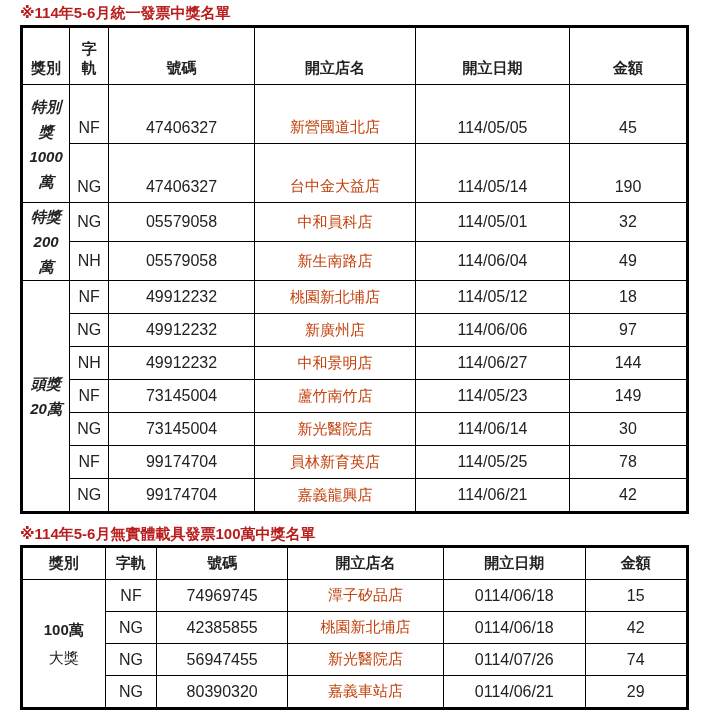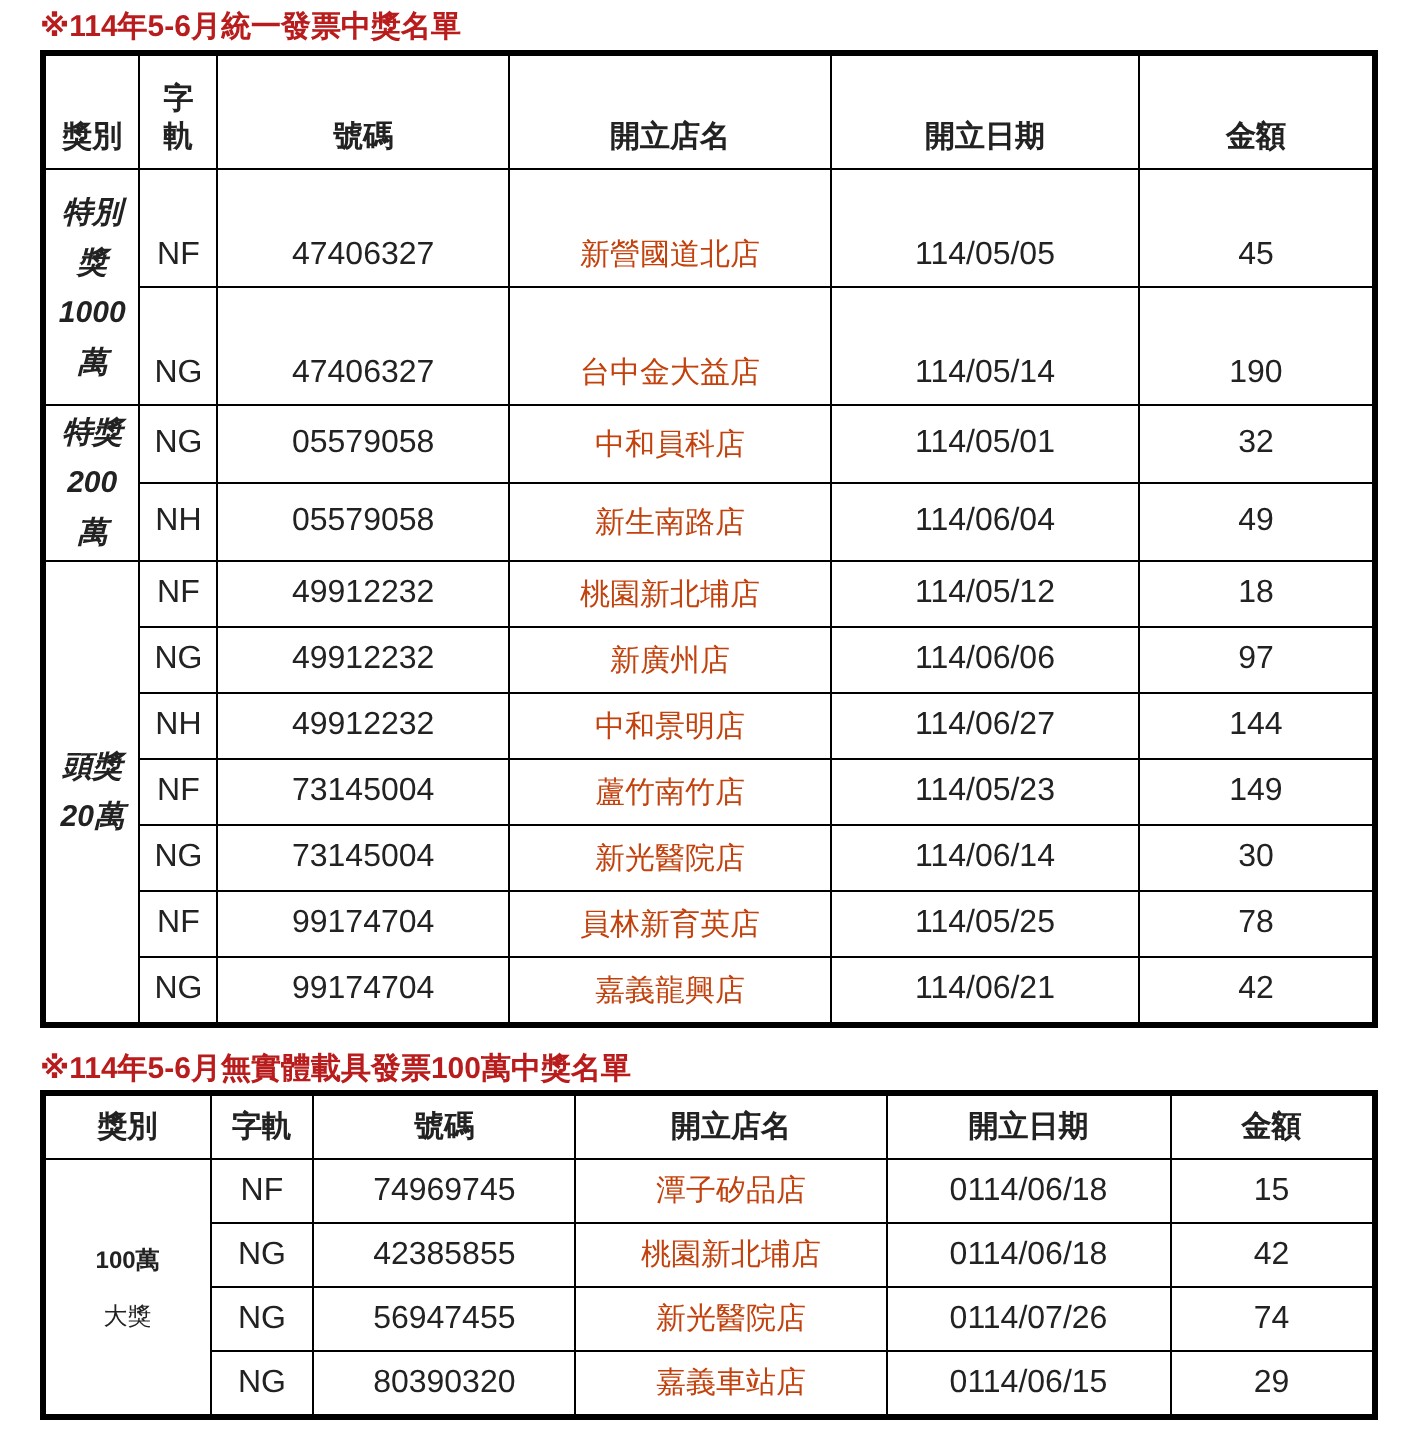--- a/index.html
+++ b/index.html
@@ -15,21 +15,21 @@
   #table1 th { vertical-align: bottom; padding-bottom: 6px; height: 50px; }
   #table1 td.cat { font-weight: bold; font-size: 15px; line-height: 25px; font-style: italic; }
   #table1 td.store, #table2 td.store { color: #c2410c; font-family: "DejaVu Sans", sans-serif; font-size: 15px; }
   .row-tall td { height: 52px; vertical-align: bottom; padding-bottom: 6px; }
   .row-tall td.cat { vertical-align: middle; padding-bottom: 0; }
   .row-mid td { height: 38px; }
   .row-sm td { height: 32px; }
   #table2 { left: 20px; top: 545px; width: 669px; }
   #table2 th { height: 31px; }
   #table2 td { height: 31px; }
-  #table2 td.cat { font-weight: bold; font-size: 12px; line-height: 28px; }
+  #table2 td.cat { font-weight: bold; font-size: 15px; line-height: 28px; }
   .cat-line { display: block; }
   .regular { font-weight: normal; }
 </style>
 </head>
 <body>
 
 <div id="t1-title" class="title">※114年5-6月統一發票中獎名單</div>
 
 <table id="table1">
   <colgroup>
@@ -192,17 +192,17 @@
     <td>NG</td>
     <td>56947455</td>
     <td class="store">新光醫院店</td>
     <td>0114/07/26</td>
     <td>74</td>
   </tr>
   <tr>
     <td>NG</td>
     <td>80390320</td>
     <td class="store">嘉義車站店</td>
-    <td>0114/06/15</td>
+    <td>0114/06/21</td>
     <td>29</td>
   </tr>
 </tbody>
   </table>
 
 </body></html>

